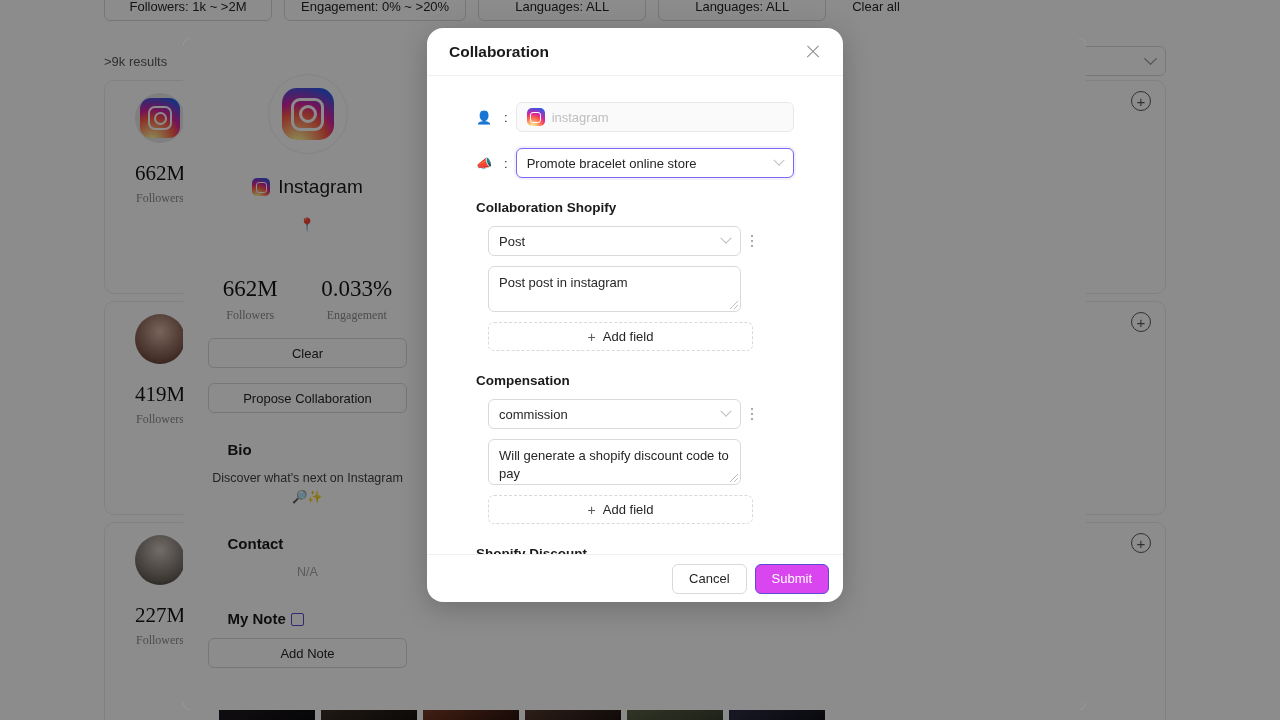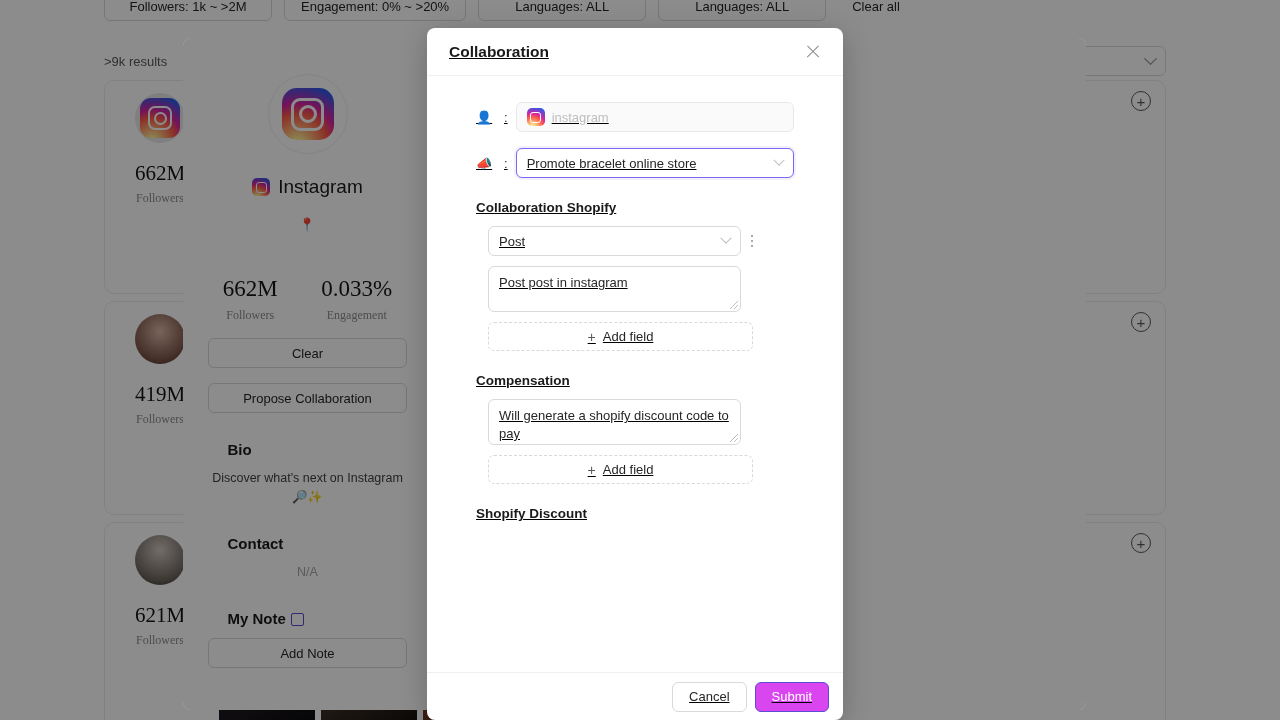--- a/index.html
+++ b/index.html
@@ -224,27 +224,26 @@
   .edit-icon {
     display: inline-block; width: 13px; height: 13px;
     border: 1.3px solid #5b4bd6; border-radius: 2px;
     position: relative; top: 2px; margin-left: 5px;
   }
 
   
   #collab-modal {
     position: absolute;
     left: 427px; top: 28px;
-    width: 416px; height: 692px;
-    background: #fff;
-    border-radius: 8px;
+    width: 416px; height: 574px;
+    background: #fff;
+    border-radius: 16px;
     box-shadow: 0 6px 28px rgba(0,0,0,.22);
     display: flex; flex-direction: column;
     overflow: hidden;
-    text-decoration: underline;
   }
   .modal-header {
     height: 48px; flex: 0 0 48px;
     display: flex; align-items: center; justify-content: space-between;
     padding: 0 22px 0 22px;
     border-bottom: 1px solid #f0f0f0;
   }
   .modal-title { font-size: 15.5px; font-weight: bold; color: #1a1a1a; }
   .close-x {
     width: 16px; height: 16px; position: relative; cursor: pointer;
@@ -431,21 +430,21 @@
         <div class="media-tile" style="background:linear-gradient(170deg,#7d7866 35%,#4f4a38 70%,#2a2a20);">
           <div class="nav-arrow" style="right:6px;">❯</div>
         </div>
       </div>
     </div>
 
     <div class="creator-card">
       <div class="plus-btn">+</div>
       <div class="card-left">
         <div class="avatar-circle" style="background:radial-gradient(circle at 50% 30%, #cfc6bd, #6e665e 70%, #2b2722);"></div>
-        <div class="followers-num">621M</div>
+        <div class="followers-num">227M</div>
         <div class="followers-lbl">Followers</div>
       </div>
       <div class="card-media">
         <div class="media-tile" style="background:linear-gradient(150deg,#0a0a0c,#1e1820 60%,#060608);">
           <div class="nav-arrow" style="left:6px;">❮</div>
         </div>
         <div class="media-tile" style="background:linear-gradient(150deg,#14110f,#3a2e26 55%,#0d0b09);"></div>
         <div class="media-tile" style="background:linear-gradient(150deg,#2a1410,#7a3a24 55%,#160a07);"></div>
         <div class="media-tile" style="background:linear-gradient(150deg,#1c1412,#53372c 55%,#120c0a);"></div>
         <div class="media-tile" style="background:linear-gradient(160deg,#8e9276,#5c6448 60%,#2e3224);">
@@ -543,20 +542,31 @@
         <span class="resize-grip"></span>
       </div>
       <div class="add-field">
         <span class="plus-glyph">+</span>
         <span>Add field</span>
       </div>
     </div>
 
     <div class="sect-title">Compensation</div>
     <div class="field-group">
+      <div class="sel-with-handle">
+        <div class="select-box" style="flex:0 0 253px;width:253px;">
+          <span>commission</span>
+          <span class="sel-chev"></span>
+        </div>
+        <div class="handle">
+            <span></span>
+            <span></span>
+            <span></span>
+          </div>
+      </div>
       <div class="textarea-box">
         <span>Will generate a shopify discount code to pay</span>
         <span class="resize-grip"></span>
       </div>
       <div class="add-field">
         <span class="plus-glyph">+</span>
         <span>Add field</span>
       </div>
     </div>
 

